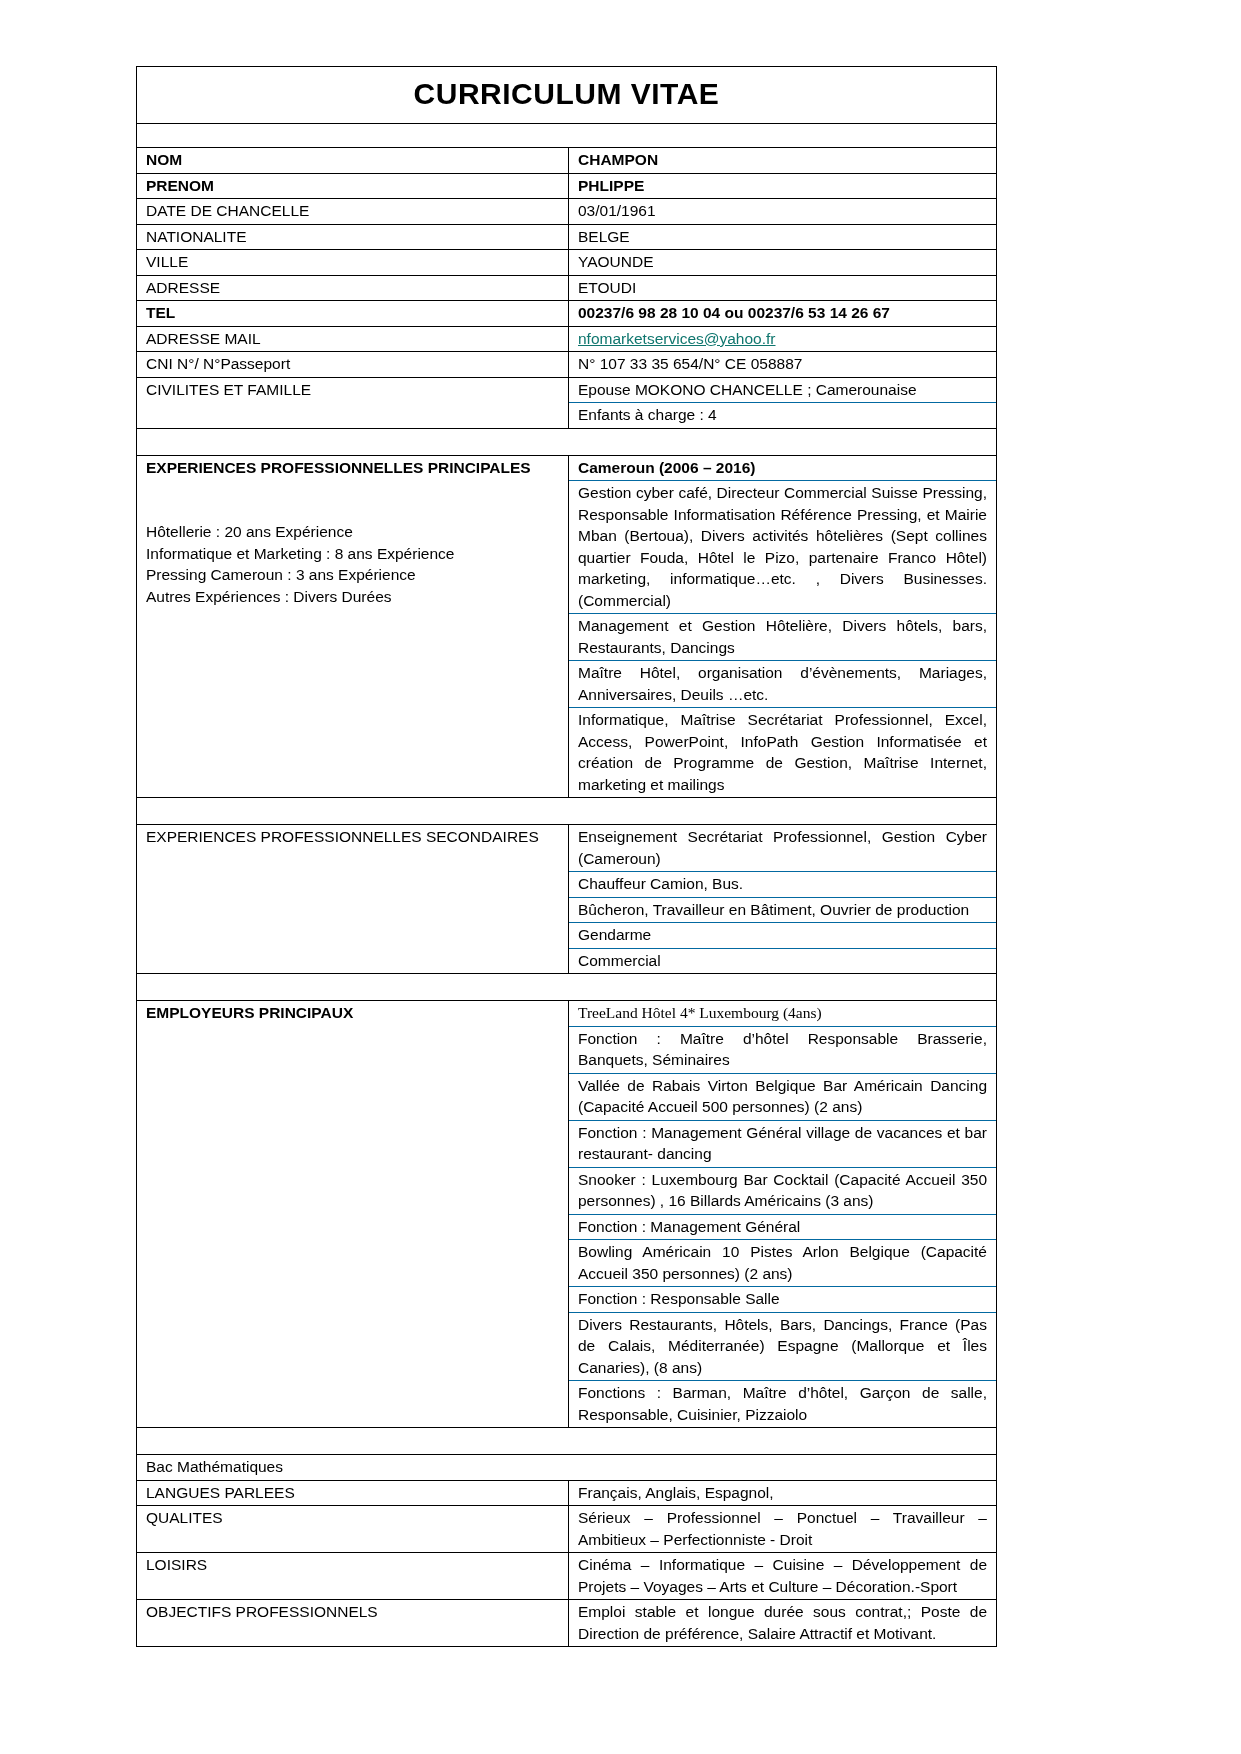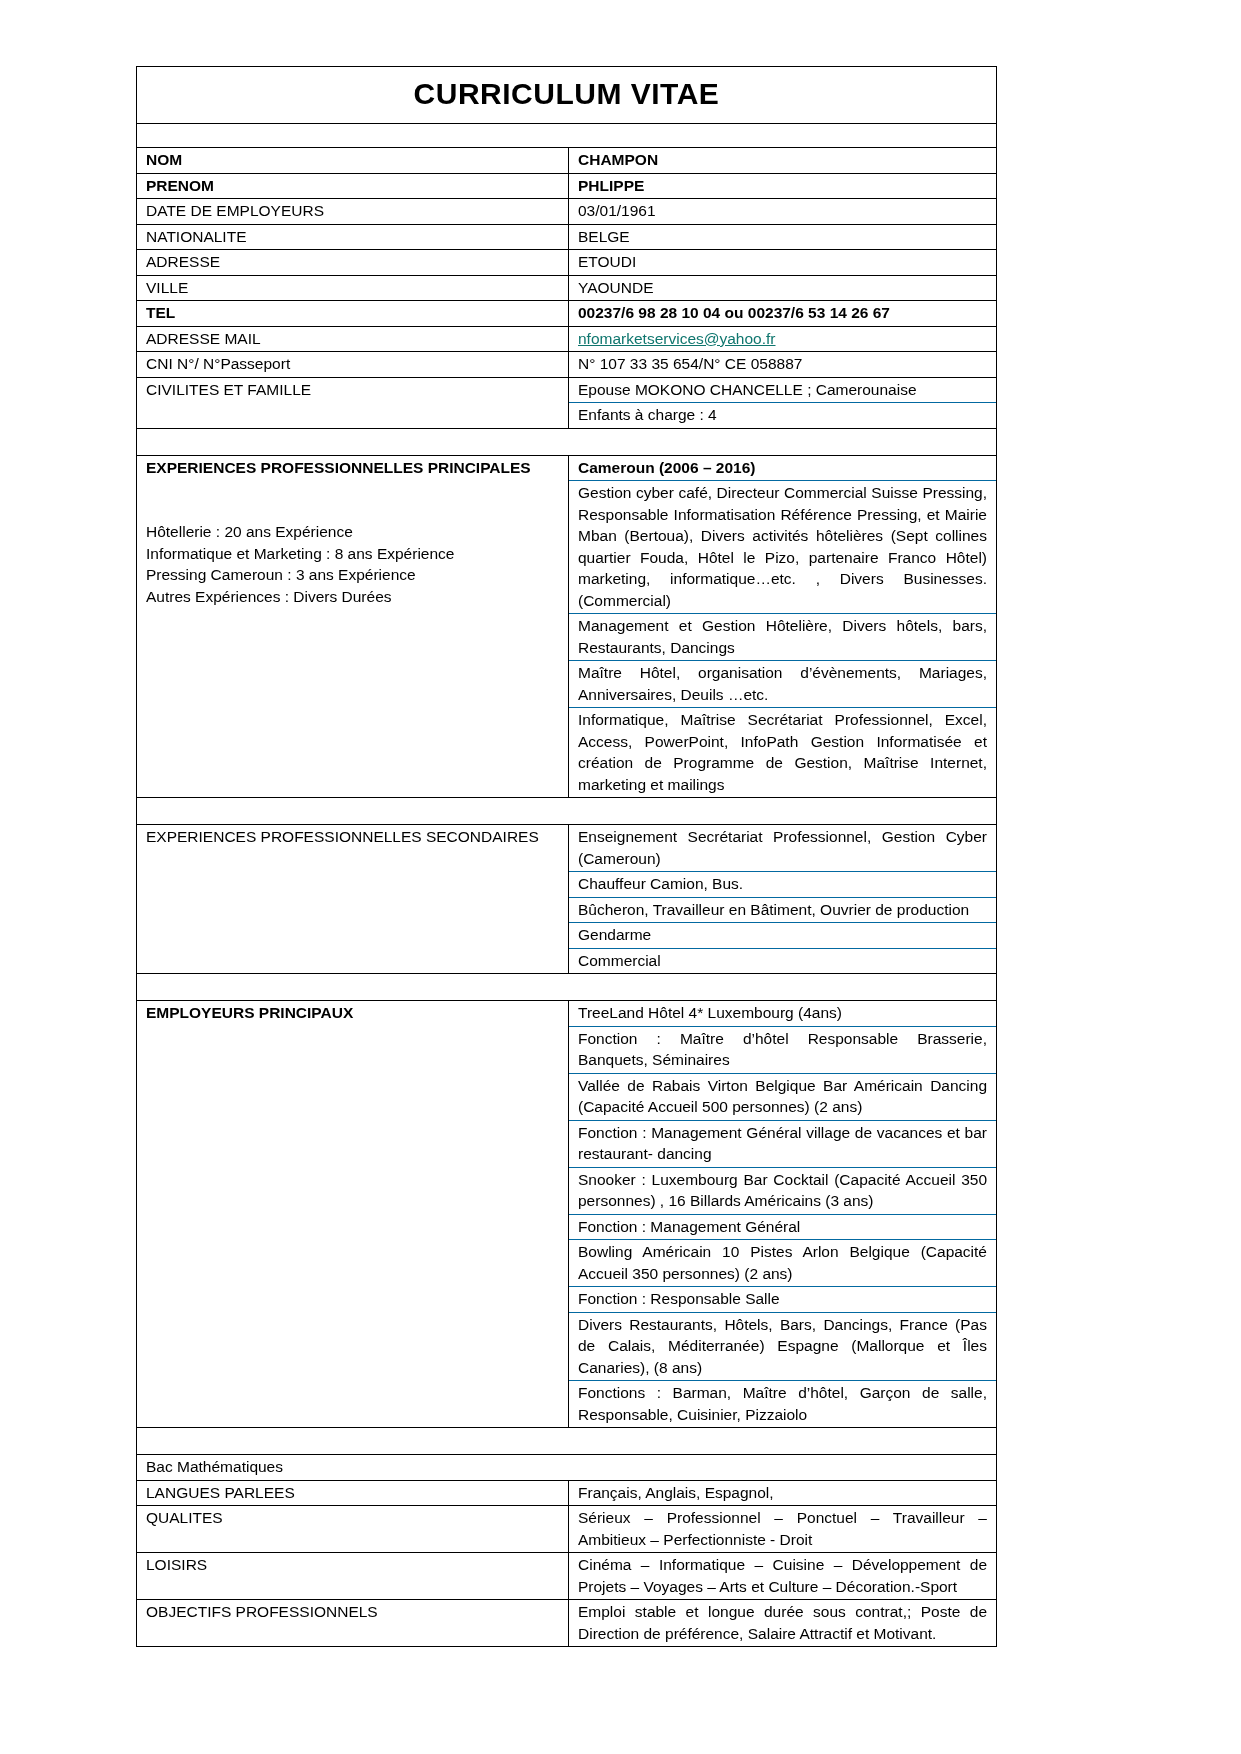--- a/index.html
+++ b/index.html
@@ -35,21 +35,21 @@
 
   .b { font-weight:bold;align-items:center; }
   .b .cell-l, .b .cell-r { font-weight:bold; }
 
   .link { color:#0f766e; text-decoration:underline; cursor:pointer; }
 
   .sec-label { }
   .summary { margin-top:43px; }
   .summary div { }
 
-  .tall { padding-bottom:24px; }
+  .tall { padding-bottom:24px;font-family:Liberation Serif, serif; }
 </style>
 </head>
 <body>
 
 <div class="doc">
 
   <div class="row title-row">
     <span>CURRICULUM VITAE</span>
   </div>
 
@@ -57,34 +57,34 @@
 
   <div class="row b">
     <div class="cell-l">NOM</div>
     <div class="cell-r">CHAMPON</div>
   </div>
   <div class="row b">
     <div class="cell-l">PRENOM</div>
     <div class="cell-r">PHLIPPE</div>
   </div>
   <div class="row">
-    <div class="cell-l">DATE  DE EMPLOYEURS</div>
+    <div class="cell-l">DATE  DE CHANCELLE</div>
     <div class="cell-r">03/01/1961</div>
   </div>
   <div class="row">
     <div class="cell-l">NATIONALITE</div>
     <div class="cell-r">BELGE</div>
   </div>
   <div class="row">
+    <div class="cell-l">VILLE</div>
+    <div class="cell-r">YAOUNDE</div>
+  </div>
+  <div class="row">
     <div class="cell-l">ADRESSE</div>
     <div class="cell-r">ETOUDI</div>
-  </div>
-  <div class="row">
-    <div class="cell-l">VILLE</div>
-    <div class="cell-r">YAOUNDE</div>
   </div>
   <div class="row b">
     <div class="cell-l">TEL</div>
     <div class="cell-r">00237/6 98 28 10 04 ou 00237/6 53 14 26 67</div>
   </div>
   <div class="row">
     <div class="cell-l">ADRESSE MAIL</div>
     <div class="cell-r">
       <span class="link">nfomarketservices@yahoo.fr</span>
     </div>

